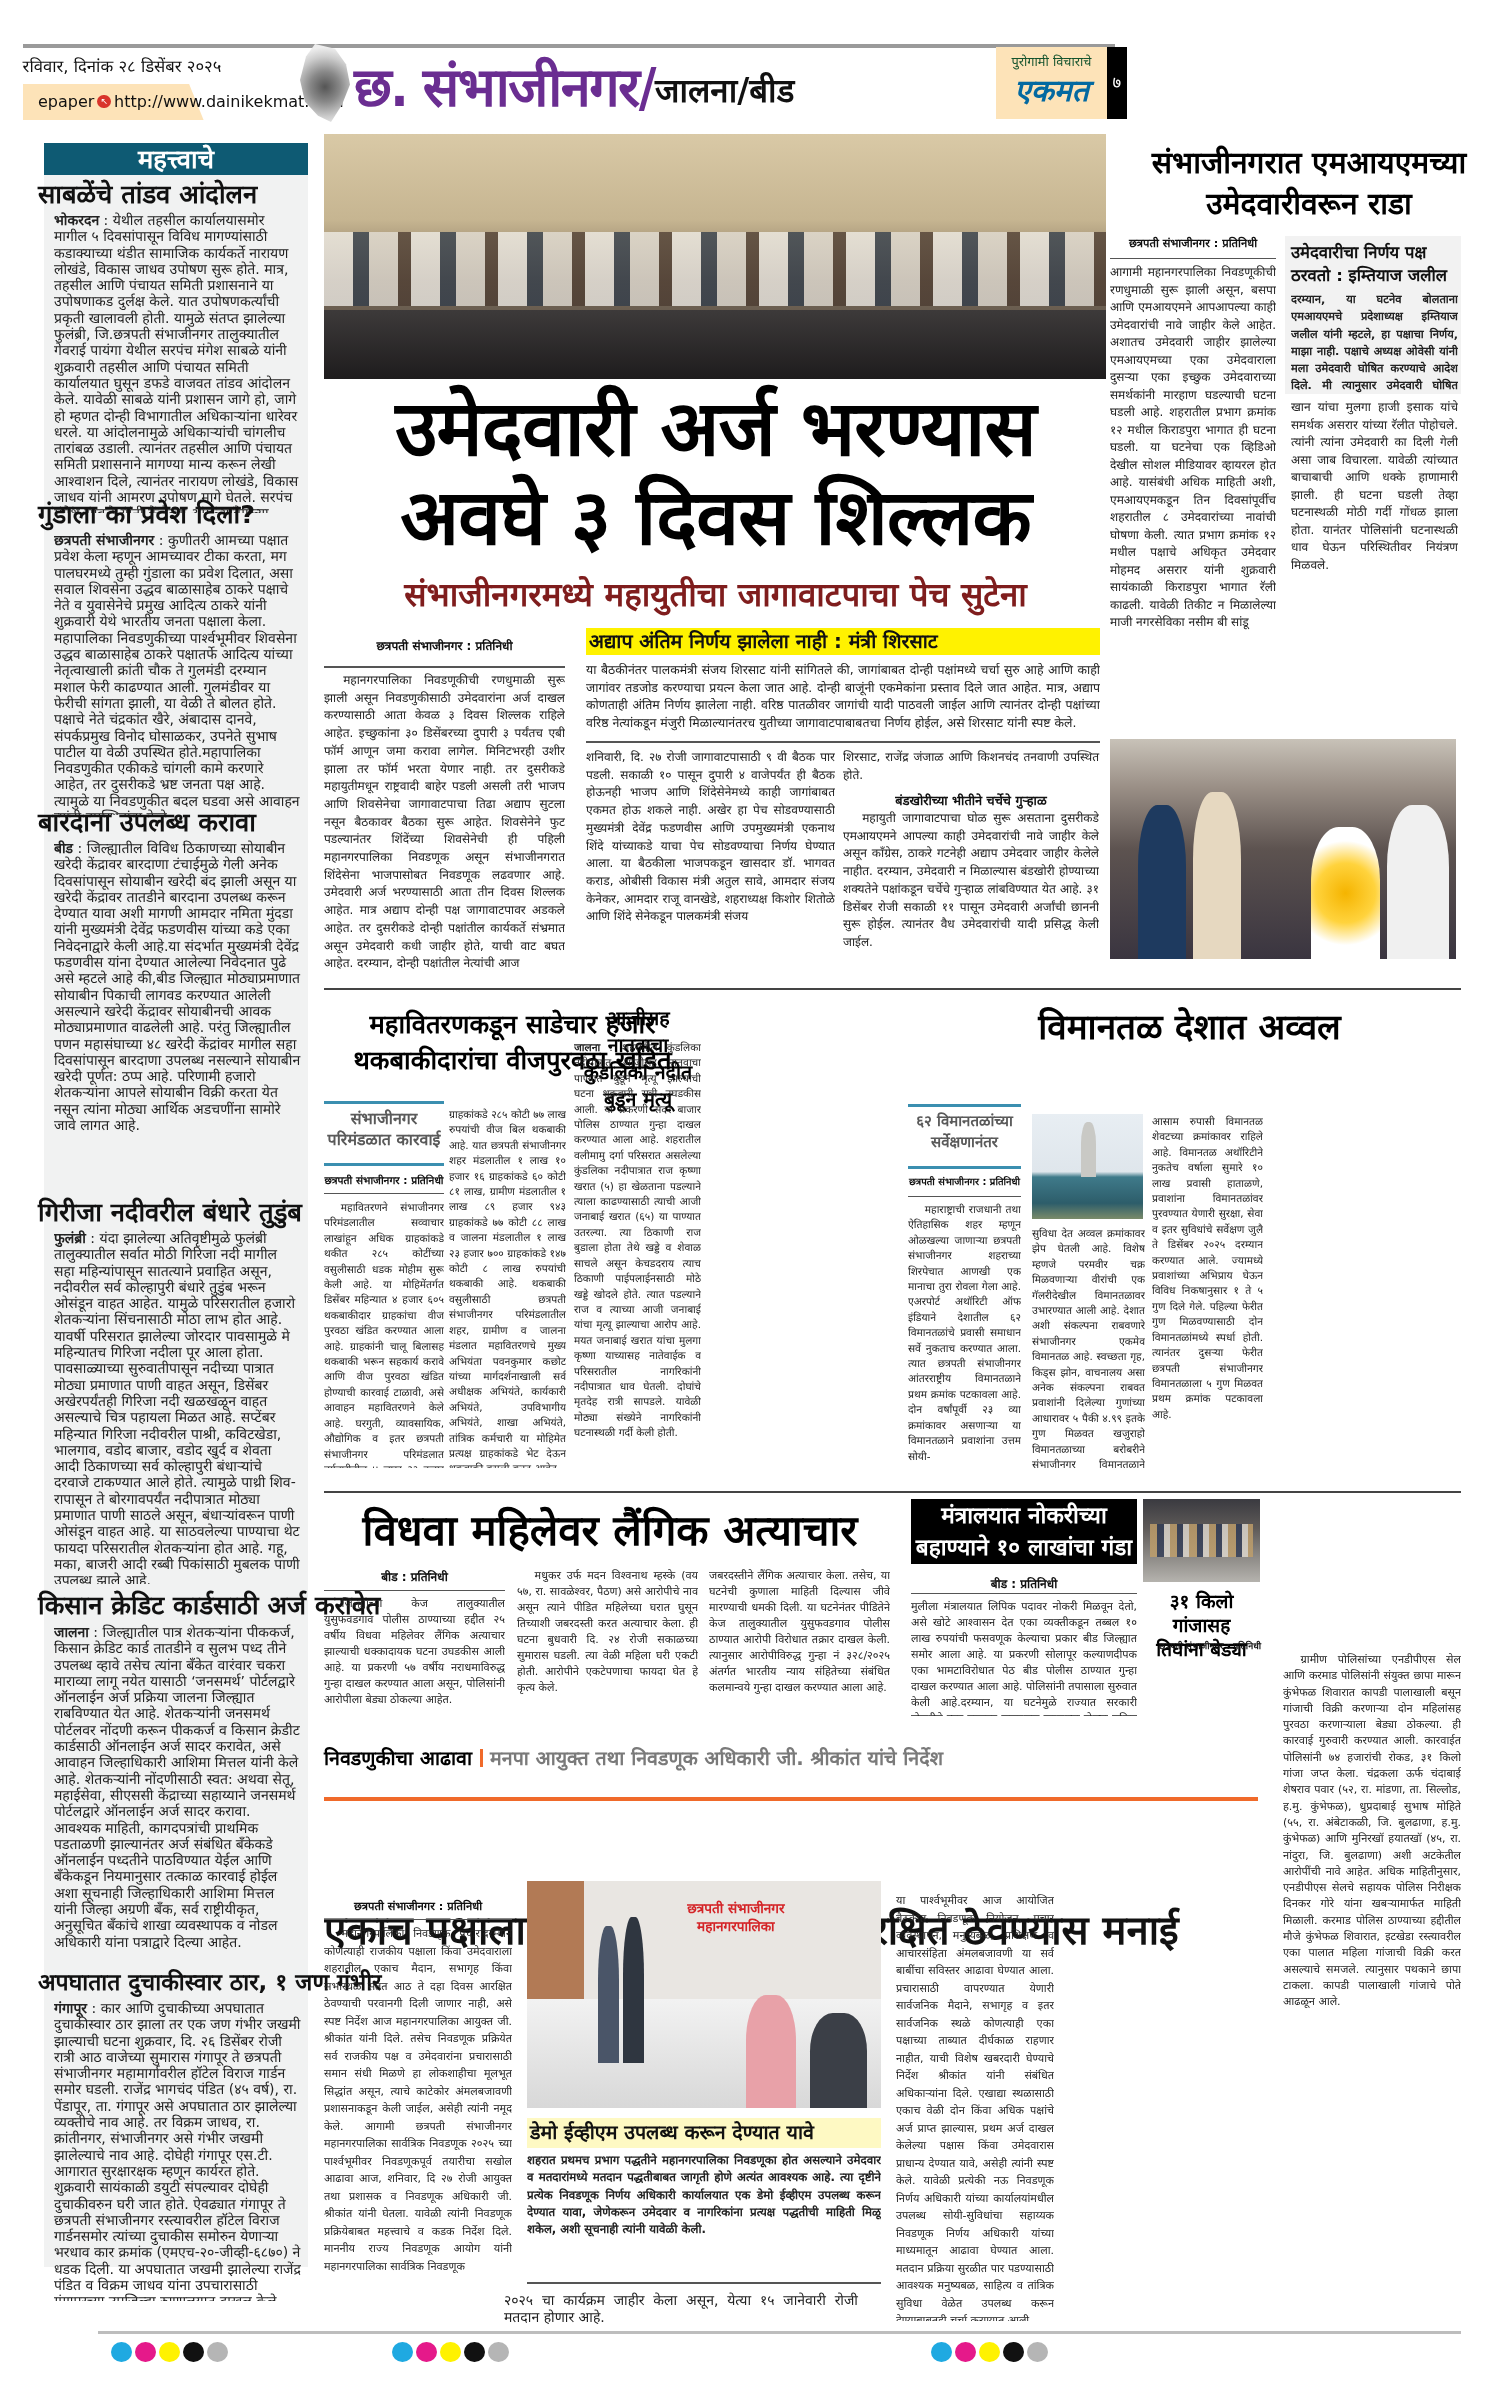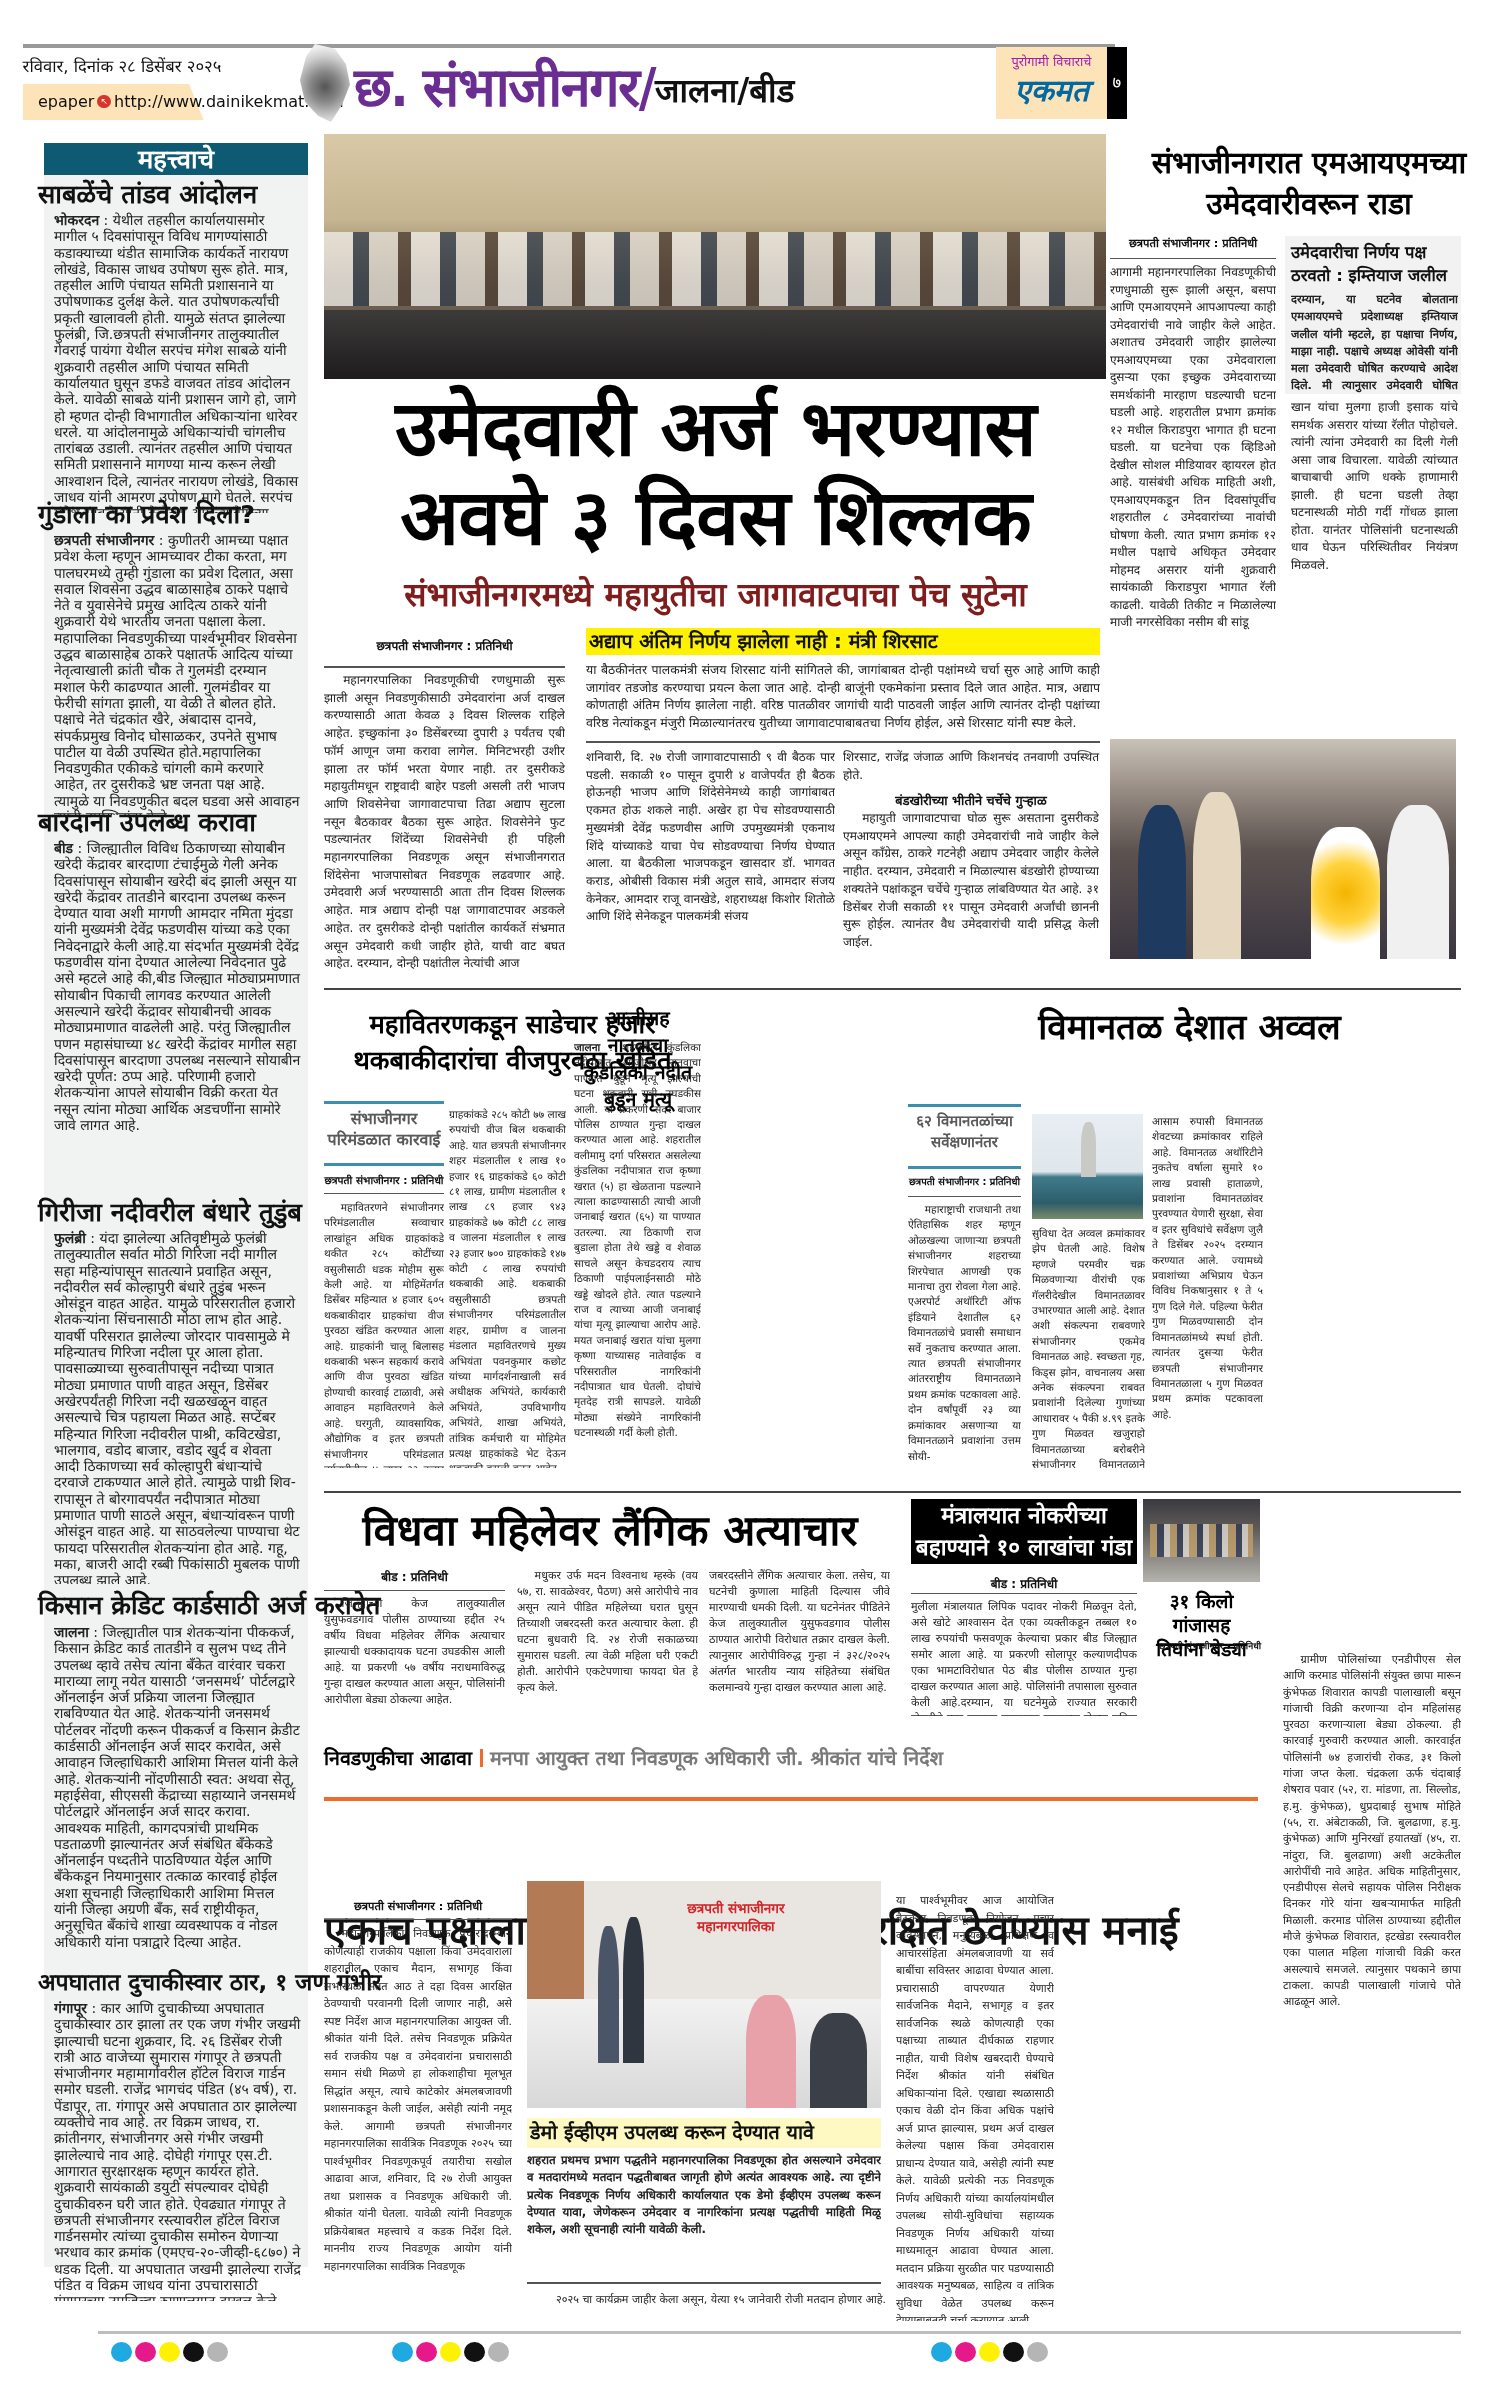--- a/index.html
+++ b/index.html
@@ -33,21 +33,21 @@
   <span>epaper</span>
   <span style="display:inline-block;width:13.6px;height:13.6px;border-radius:50%;background:#d9342b;color:#fff;font-size:9px;line-height:13.6px;text-align:center;">↖</span>
   <span>http://www.dainikekmat.com</span>
 </div>
 <div class="abs" style="left:300px;top:44px;width:50px;height:78px;background:radial-gradient(circle at 50% 55%,#555 0,#888 30%,#ccc 60%,#eee 80%);clip-path:polygon(30% 0,70% 6%,92% 26%,100% 52%,84% 78%,62% 100%,36% 92%,10% 74%,0 46%,12% 16%);"></div>
 <div class="abs" style="left:354px;top:51px;height:68px;display:flex;align-items:flex-end;white-space:nowrap;">
   <span style="font-weight:bold;font-size:54px;line-height:63px;color:#6a2d91;letter-spacing:-1.5px;font-family:'DejaVu Sans Condensed','DejaVu Sans',sans-serif;">छ. संभाजीनगर/</span>
   <span style="font-weight:bold;font-size:33px;line-height:56px;color:#111;">जालना/बीड</span>
 </div>
 <div class="abs" style="left:996px;top:47px;width:111px;height:72px;background:#fde3b8;text-align:center;">
-  <div style="font-family:'DejaVu Serif',serif;font-size:12.8px;color:#a21caf;margin-top:4.5px;">पुरोगामी विचाराचे</div>
+  <div style="font-family:'DejaVu Serif',serif;font-size:12.8px;color:#14532d;margin-top:4.5px;">पुरोगामी विचाराचे</div>
   <div style="font-family:'DejaVu Serif',serif;font-weight:bold;font-size:30px;line-height:41px;color:#0369a1;font-style:italic;">एकमत</div>
 </div>
 <div class="abs" style="left:1107px;top:47px;width:19.6px;height:72px;background:#000;color:#fff;font-size:16.6px;text-align:center;line-height:72px;">
   <span>७</span>
 </div>
 
 <div class="left-col"></div>
 <div class="left-banner">महत्त्वाचे</div>
 
 <div class="left-h" style="top:179px;">साबळेंचे तांडव आंदोलन</div>
@@ -218,21 +218,21 @@
   <div style="position:absolute;left:20%;top:20%;width:6%;height:60%;background:#4a5568;border-radius:40% 40% 0 0;"></div>
   <div style="position:absolute;left:27%;top:16%;width:6%;height:64%;background:#2f3640;border-radius:40% 40% 0 0;"></div>
   <div style="position:absolute;left:62%;top:50%;width:14%;height:50%;background:#e8a1a8;border-radius:40% 40% 0 0;"></div>
   <div style="position:absolute;left:80%;top:58%;width:16%;height:42%;background:#3b3f47;border-radius:40% 40% 0 0;"></div>
 </div>
 <div class="abs" style="left:527px;top:2118px;width:354px;height:30px;background:#fef9c3;">
   <span style="display:block;font-weight:bold;font-size:19.6px;line-height:30px;padding-left:3px;color:#111;">डेमो ईव्हीएम उपलब्ध करून देण्यात यावे</span>
 </div>
 <div class="abs txt-cond" style="left:527px;top:2152px;width:354px;height:90px;overflow:hidden;font-size:11.7px;line-height:17.3px;font-weight:bold;">शहरात प्रथमच प्रभाग पद्धतीने महानगरपालिका निवडणूका होत असल्याने उमेदवार व मतदारांमध्ये मतदान पद्धतीबाबत जागृती होणे अत्यंत आवश्यक आहे. त्या दृष्टीने प्रत्येक निवडणूक निर्णय अधिकारी कार्यालयात एक डेमो ईव्हीएम उपलब्ध करून देण्यात यावा, जेणेकरून उमेदवार व नागरिकांना प्रत्यक्ष पद्धतीची माहिती मिळू शकेल, अशी सूचनाही त्यांनी यावेळी केली.</div>
 <div class="rule-thin" style="left:527px;top:2282px;width:354px;"></div>
-<div class="abs txt-cond" style="left:556px;top:2292px;width:354px;font-size:11px;line-height:16.6px;">२०२५ चा कार्यक्रम जाहीर केला असून, येत्या १५ जानेवारी रोजी मतदान होणार आहे.</div>
+<div class="abs txt-cond" style="left:504px;top:2292px;width:354px;font-size:14px;line-height:16.6px;">२०२५ चा कार्यक्रम जाहीर केला असून, येत्या १५ जानेवारी रोजी मतदान होणार आहे.</div>
 
 <div class="abs txt-cond" style="left:896px;top:1892px;width:158px;height:429px;overflow:hidden;font-size:11px;line-height:17.5px;">या पार्श्वभूमीवर आज आयोजित बैठकीत निवडणूक नियोजन, प्रचार व्यवस्थापन, मनुष्यबळ, प्रशिक्षण व आचारसंहिता अंमलबजावणी या सर्व बाबींचा सविस्तर आढावा घेण्यात आला. प्रचारासाठी वापरण्यात येणारी सार्वजनिक मैदाने, सभागृह व इतर सार्वजनिक स्थळे कोणत्याही एका पक्षाच्या ताब्यात दीर्घकाळ राहणार नाहीत, याची विशेष खबरदारी घेण्याचे निर्देश श्रीकांत यांनी संबंधित अधिकाऱ्यांना दिले. एखाद्या स्थळासाठी एकाच वेळी दोन किंवा अधिक पक्षांचे अर्ज प्राप्त झाल्यास, प्रथम अर्ज दाखल केलेल्या पक्षास किंवा उमेदवारास प्राधान्य देण्यात यावे, असेही त्यांनी स्पष्ट केले. यावेळी प्रत्येकी नऊ निवडणूक निर्णय अधिकारी यांच्या कार्यालयांमधील उपलब्ध सोयी-सुविधांचा सहाय्यक निवडणूक निर्णय अधिकारी यांच्या माध्यमातून आढावा घेण्यात आला. मतदान प्रक्रिया सुरळीत पार पडण्यासाठी आवश्यक मनुष्यबळ, साहित्य व तांत्रिक सुविधा वेळेत उपलब्ध करून देण्याबाबतही चर्चा करण्यात आली.</div>
 
 <div class="abs" style="left:98px;top:2331px;width:1363px;height:3px;background:#bdbdbd;"></div>
 
 <div id="reg-marks-1" class="abs" style="left:111px;top:2342px;width:128px;height:22.6px;">
     <div class="reg-dot" style="left: 0px; top: 0px; background: rgb(31, 169, 225);"></div>
     <div class="reg-dot" style="left: 24px; top: 0px; background: rgb(229, 25, 138);"></div>
     <div class="reg-dot" style="left: 48px; top: 0px; background: rgb(255, 242, 0);"></div>
     <div class="reg-dot" style="left: 72px; top: 0px; background: rgb(17, 17, 17);"></div>

